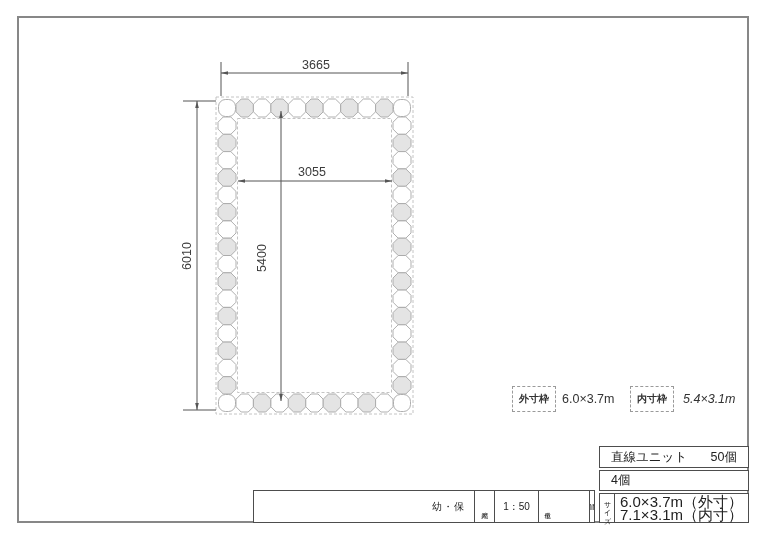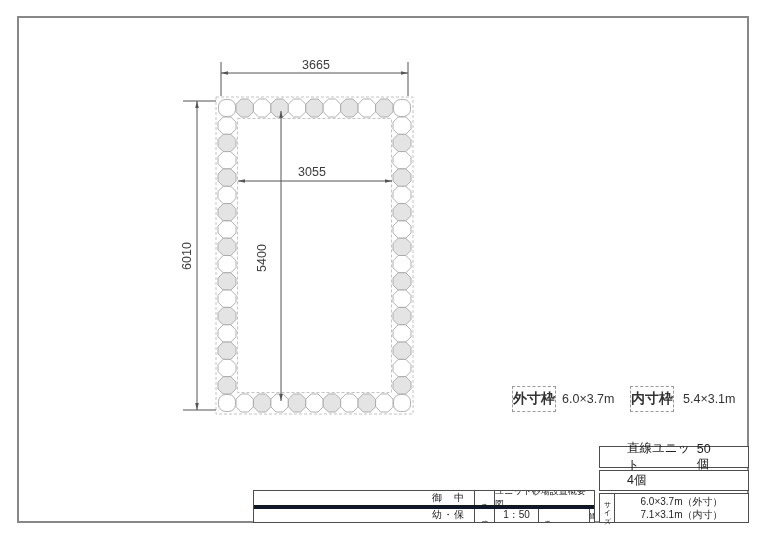--- a/index.html
+++ b/index.html
@@ -6,35 +6,35 @@
   #stage{position:relative;width:768px;height:543px;background:#ffffff;overflow:hidden;
          font-family:"Liberation Sans", sans-serif;color:#2e2e2e;}
   #page-frame{position:absolute;left:17px;top:16px;width:732px;height:507px;
               border:2px solid #878787;box-sizing:border-box;}
   #plan-svg{position:absolute;left:0;top:0;}
   .dim-text{font-family:"Liberation Sans", sans-serif;font-size:12.5px;fill:#3c3c3c;}
 
   
   .legend-box{position:absolute;width:44px;height:26px;border:1px dashed #9a9a9a;
               box-sizing:border-box;display:flex;align-items:center;justify-content:center;
-              font-size:14px;font-weight:600;color:#333;}
+              font-size:10px;font-weight:600;color:#333;}
   .legend-val{position:absolute;height:26px;line-height:26px;font-size:12.5px;color:#333;}
 
   
   .parts-row{position:absolute;left:599px;width:150px;border:1px solid #4d4d4d;
              box-sizing:border-box;background:#fff;display:flex;align-items:center;
-             justify-content:space-between;padding:0 27px;font-size:12.5px;color:#222;}
+             justify-content:space-between;padding:0 11px;font-size:12.5px;color:#222;}
   #parts-size{position:absolute;left:599px;top:493px;width:150px;height:30px;
               border:1px solid #4d4d4d;box-sizing:border-box;background:#fff;display:flex;}
   #parts-size .size-head{width:14px;border-right:1px solid #4d4d4d;display:flex;
               align-items:center;justify-content:center;
               writing-mode:vertical-rl;text-orientation:upright;font-size:7px;color:#222;
               letter-spacing:0;}
   #parts-size .size-body{flex:1;display:flex;flex-direction:column;align-items:center;
-              justify-content:center;font-size:10px;line-height:13px;color:#222;}
+              justify-content:center;font-size:15px;line-height:13px;color:#222;}
 
   
   #title-block{position:absolute;left:253px;top:490px;width:342px;height:33px;
                border:1px solid #4d4d4d;box-sizing:border-box;background:#fff;
                display:flex;flex-direction:column;font-size:10px;color:#222;}
   .tb-row{display:flex;flex:1;min-height:0;}
   .tb-row + .tb-row{border-top:4px solid #0f172a;text-align:right;}
   .tb-cell{display:flex;align-items:center;box-sizing:border-box;overflow:hidden;}
   .tb-cell + .tb-cell{border-left:1px solid #4d4d4d;}
   .tb-client{width:220px;justify-content:flex-end;padding-right:9px;letter-spacing:1px;}
@@ -138,47 +138,40 @@
     <text class="dim-text" transform="translate(266,258) rotate(-90)" x="0" y="0" text-anchor="middle">5400</text>
   </svg>
 
   <div class="legend-box" style="left:512px;top:386px;">
     <span>外寸枠</span>
   </div>
   <div class="legend-val" style="left:562px;top:386px;">6.0×3.7m</div>
   <div class="legend-box" style="left:630px;top:386px;">
     <span>内寸枠</span>
   </div>
-  <div class="legend-val" style="left:683px;top:386px;">5.4×3.1m</div>
+  <div class="legend-val" style="left:683px;top:386px;font-style:italic;">5.4×3.1m</div>
 
   <div class="parts-row" style="top:446px;height:22px;">
     <span>直線ユニット</span>
     <span>50個</span>
   </div>
   <div class="parts-row" style="top:470px;height:21px;">
     <span>4個</span>
   </div>
   <div id="parts-size">
     <div class="size-head">サイズ</div>
     <div class="size-body">
       <span>6.0×3.7m（外寸）</span>
       <span>7.1×3.1m（内寸）</span>
     </div>
   </div>
 
   <div id="title-block">
     <div class="tb-row">
       <div class="tb-cell tb-client">
-        <span>御　中</span>
-      </div>
-      <div class="tb-cell tb-vlabel">名称</div>
-      <div class="tb-cell tb-name">ユニット砂場設置概要図</div>
-    </div>
-    <div class="tb-row">
-      <div class="tb-cell tb-client">
         <span>幼・保</span>
       </div>
       <div class="tb-cell tb-vlabel">縮尺</div>
       <div class="tb-cell tb-scale">1：50</div>
       <div class="tb-cell tb-vlabel2">単位</div>
       <div class="tb-cell tb-unit">mm</div>
     </div>
   </div>
 
 </div>

